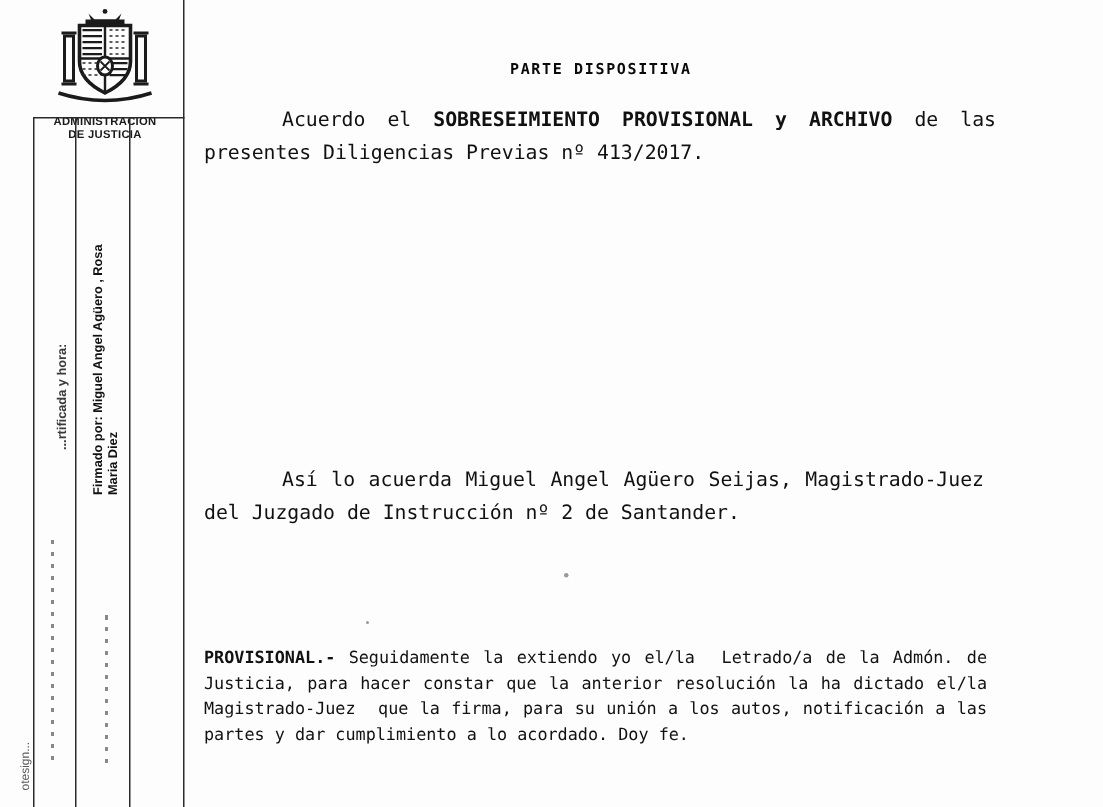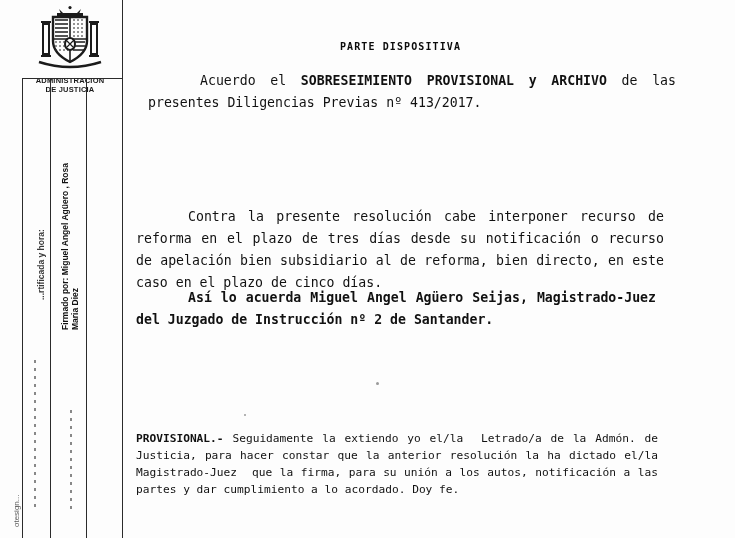--- a/index.html
+++ b/index.html
@@ -134,24 +134,24 @@
   p.para {
     position: absolute;
     margin: 0;
     font-family: "DejaVu Sans Mono", monospace;
     font-size: 13.2px;
     line-height: 22px;
     color: #111;
     text-align: justify;
     white-space: pre-wrap;
   }
-  .p1 { left: 12px;  top: 70px;  width: 528px; text-indent: 52px; }
+  .p1 { left: 0px;  top: 70px;  width: 528px; text-indent: 52px; }
   .p2 { left: 0px;  top: 138px; width: 520px; text-indent: 52px; }
   .p3 { left: 0px;  top: 206px; width: 528px; text-indent: 52px; }
-  .p4 { left: 0px;  top: 287px; width: 520px; text-indent: 52px; font-weight: bold; }
+  .p4 { left: 0px;  top: 310px; width: 520px; text-indent: 52px; }
 
   .p1 b, .p3 b { font-weight: bold; }
 
   .diligencia {
     position: absolute;
     left: 0px;
     top: 430px;
     width: 522px;
     margin: 0;
     font-family: "DejaVu Sans Mono", monospace;
@@ -228,21 +228,20 @@
     <div class="vtext code">otesign...</div>
   </div>
 
   <div class="content">
 
     <div class="doc-title">PARTE DISPOSITIVA</div>
 
     <p class="para p1"><span>Acuerdo el </span><b>SOBRESEIMIENTO PROVISIONAL y ARCHIVO</b><span> de las presentes Diligencias Previas nº 413/2017.</span></p>
 
 
-    <p class="para p3">Contra la presente resolución cabe interponer recurso de reforma en el plazo de tres días desde su notificación o recurso de apelación bien subsidiario al de reforma, bien directo, en este caso en el plazo de cinco días.</p>
 
     <p class="para p4">Así lo acuerda Miguel Angel Agüero Seijas, Magistrado-Juez del Juzgado de Instrucción nº 2 de Santander.</p>
 
     <p class="diligencia"><b>PROVISIONAL.-</b><span> Seguidamente la extiendo yo el/la  Letrado/a de la Admón. de Justicia, para hacer constar que la anterior resolución la ha dictado el/la Magistrado-Juez  que la firma, para su unión a los autos, notificación a las partes y dar cumplimiento a lo acordado. Doy fe.</span></p>
 
     <span class="speck" style="left:240px; top:382px; width:3px; height:3px;"></span>
     <span class="speck" style="left:108px; top:414px; width:2px; height:2px;"></span>
   </div>
 
 </div>

